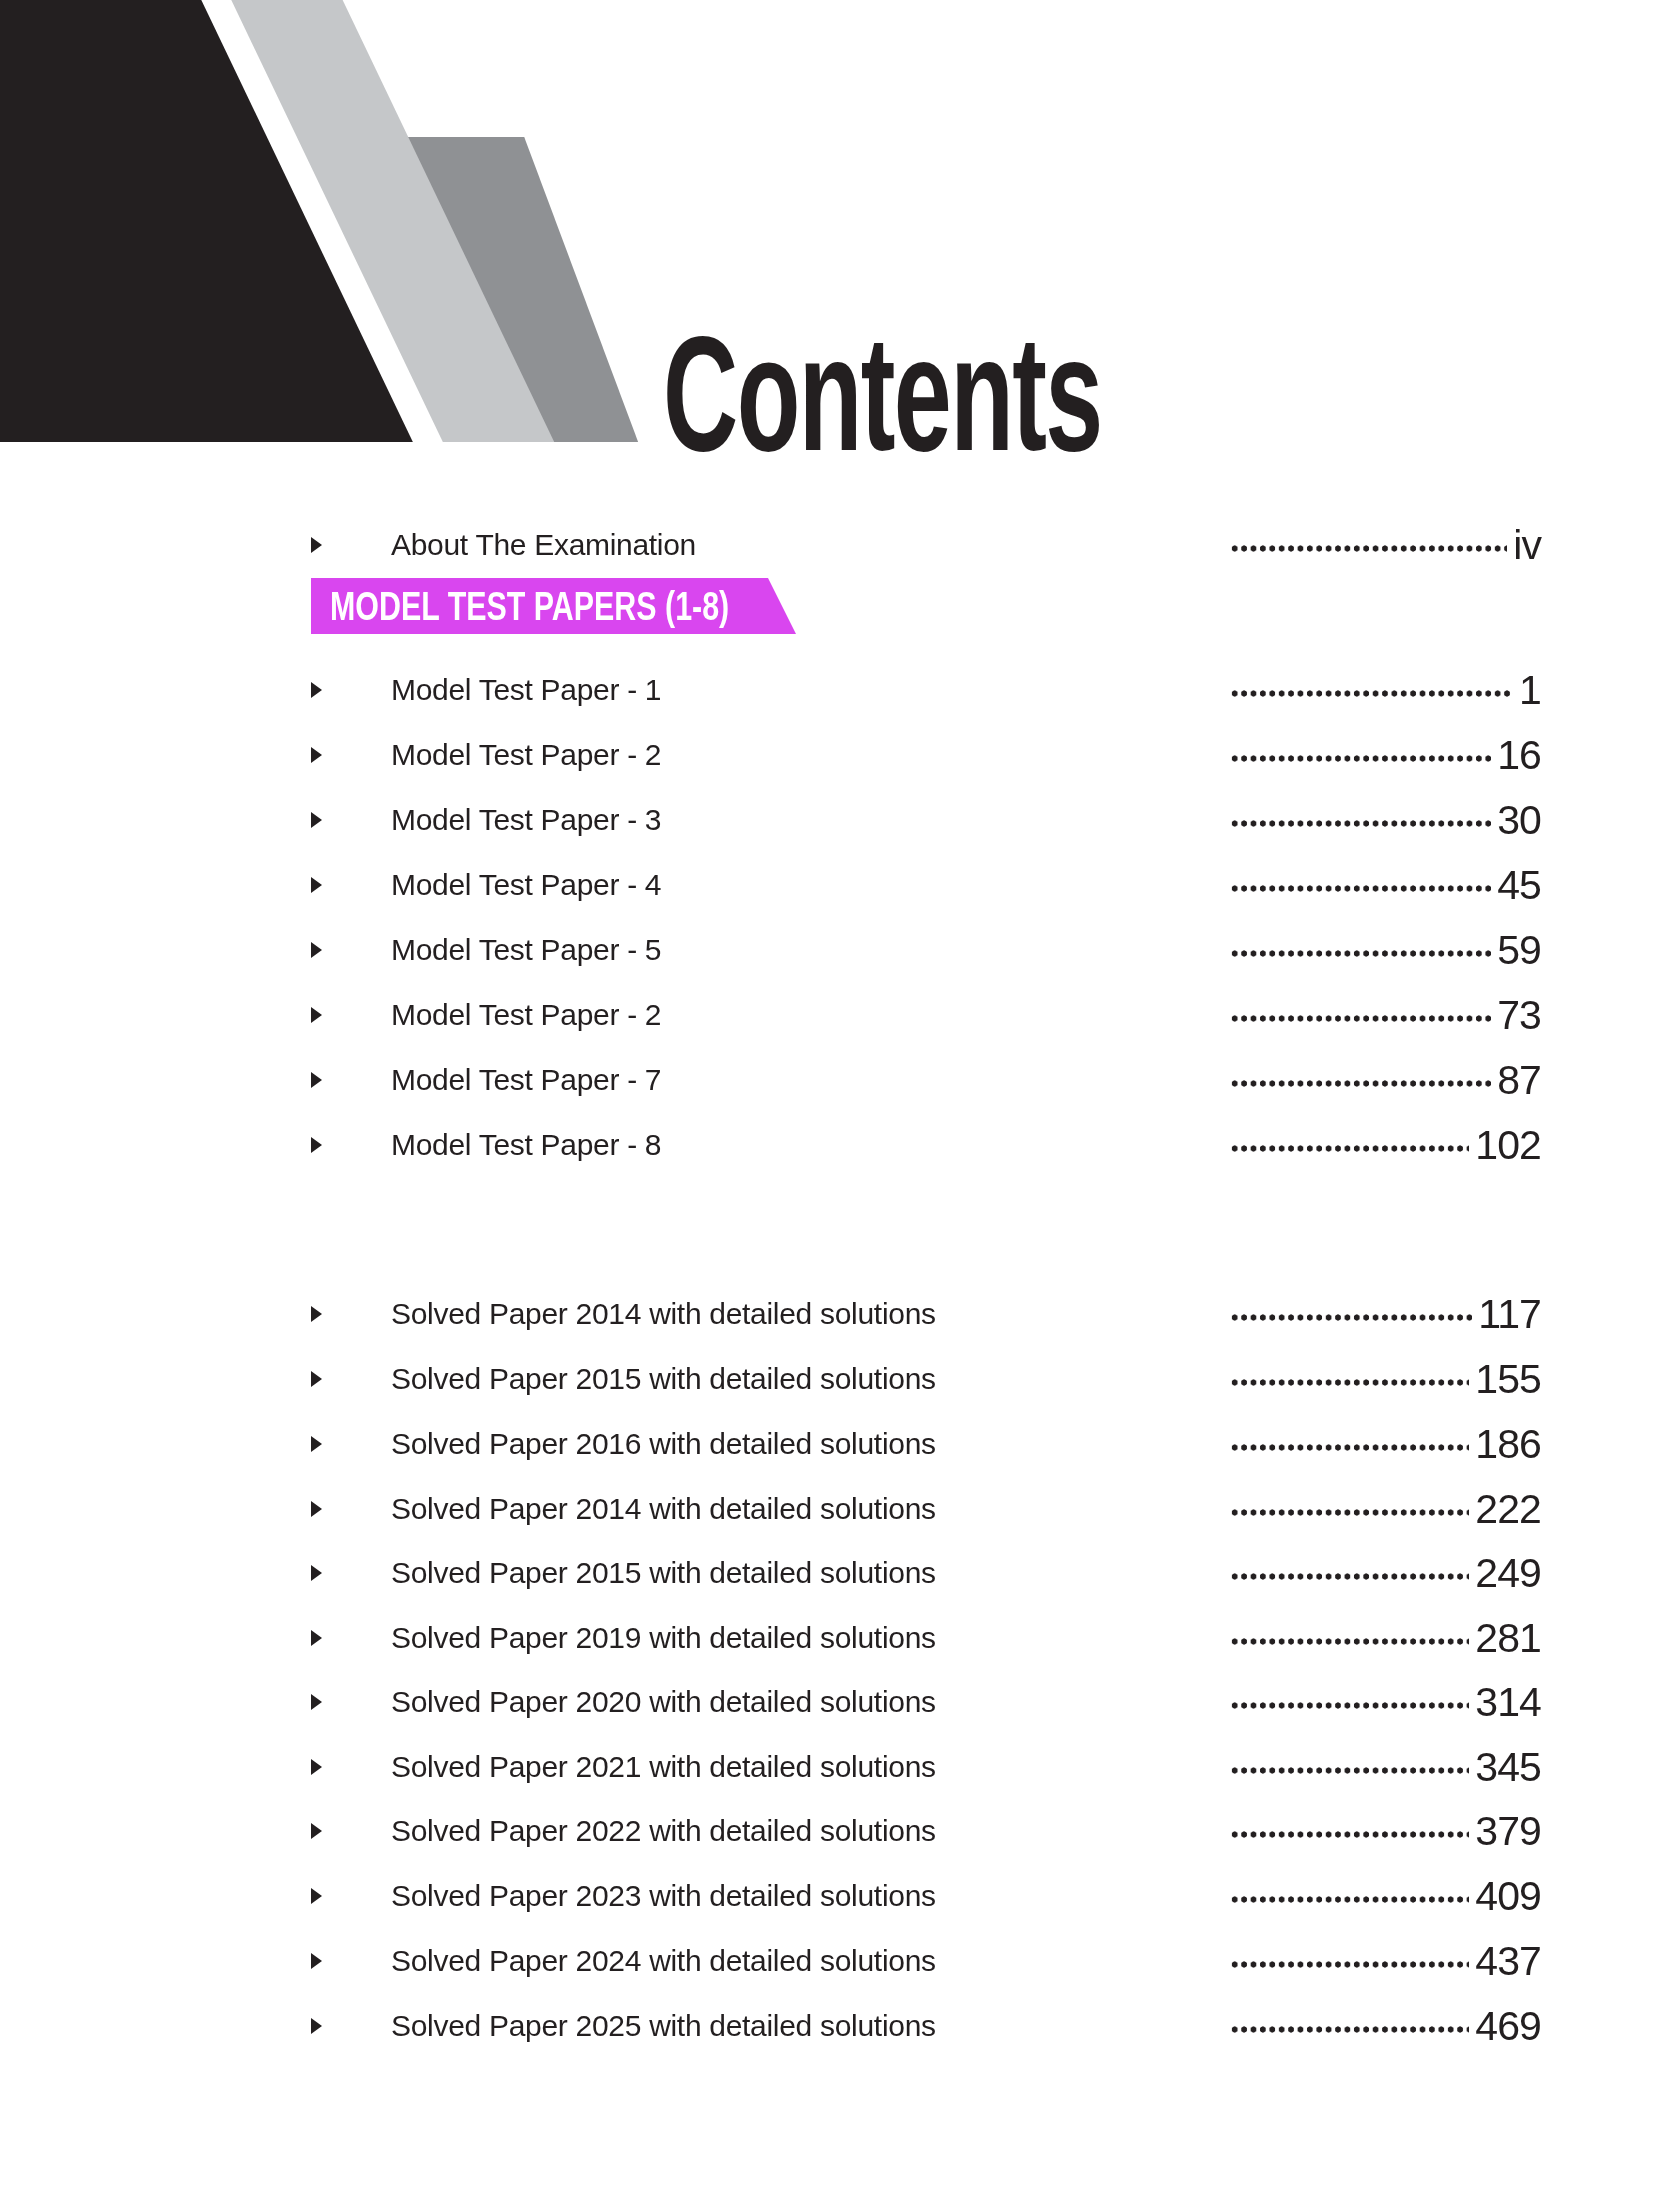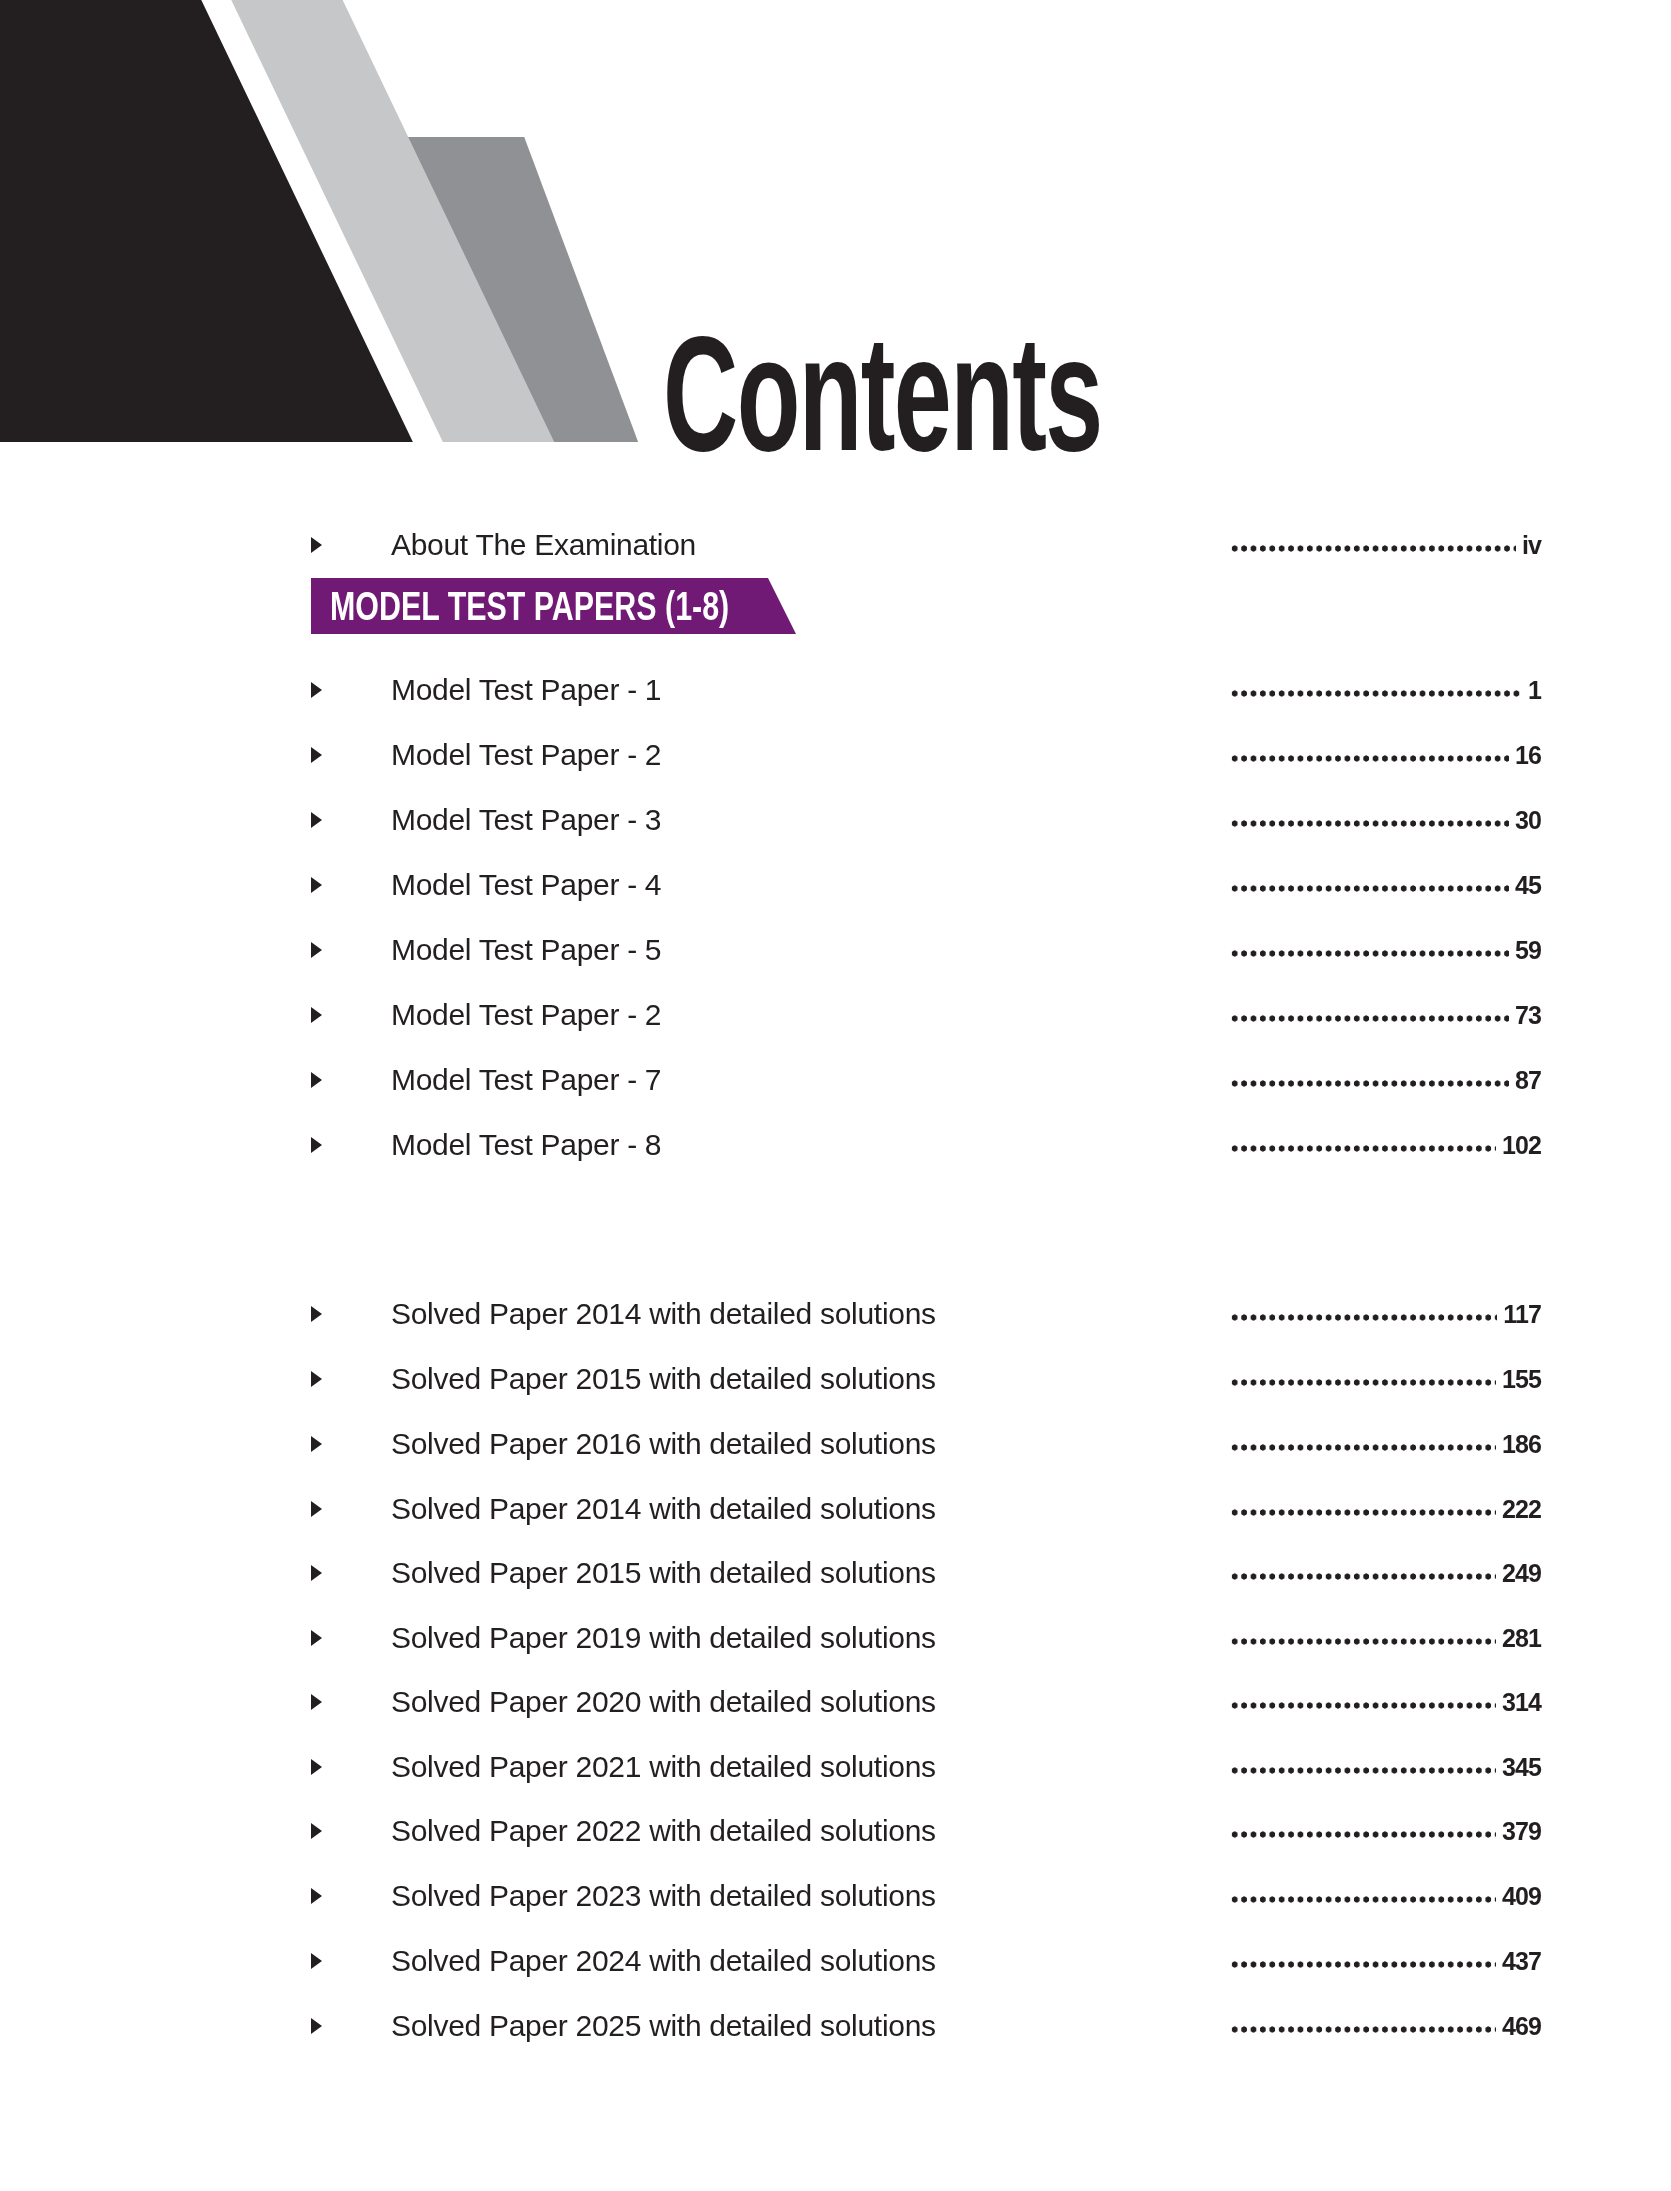--- a/index.html
+++ b/index.html
@@ -25,21 +25,21 @@
     color:#231f20;
     transform:scaleX(0.64);
     transform-origin:0 0;
     white-space:nowrap;
   }
 
   
   .banner {
     position:absolute;
     left:311px; height:56px;
-    background:#701a75;
+    background:#d946ef;
     clip-path:polygon(0 0, calc(100% - 28px) 0, 100% 100%, 0 100%);
     display:flex; align-items:center;
     padding-left:19px;
   }
   .banner-text {
     color:#ffffff; font-weight:700; font-size:40px;
     line-height:1; white-space:nowrap;
     transform:scaleX(0.76); transform-origin:0 50%;
   }
 
@@ -66,21 +66,21 @@
     display:flex; align-items:center;
   }
   .dots {
     flex:1; height:6.8px; margin-top:6.8px;
     background-image:radial-gradient(circle, #231f20 2.7px, rgba(0,0,0,0) 3.3px);
     background-size:9.4px 6.8px;
     background-repeat:repeat-x;
     background-position:0 50%;
   }
   .num {
-    font-size:25px; font-weight:700;
+    font-size:41px; font-weight:400;
     letter-spacing:-0.9px; margin-left:6px;
     white-space:nowrap; line-height:1;
   }
 </style>
 </head>
 <body>
 
 <div class="page">
 
   <svg class="corner" width="651" height="442" viewBox="0 0 760 516" aria-hidden="true">

